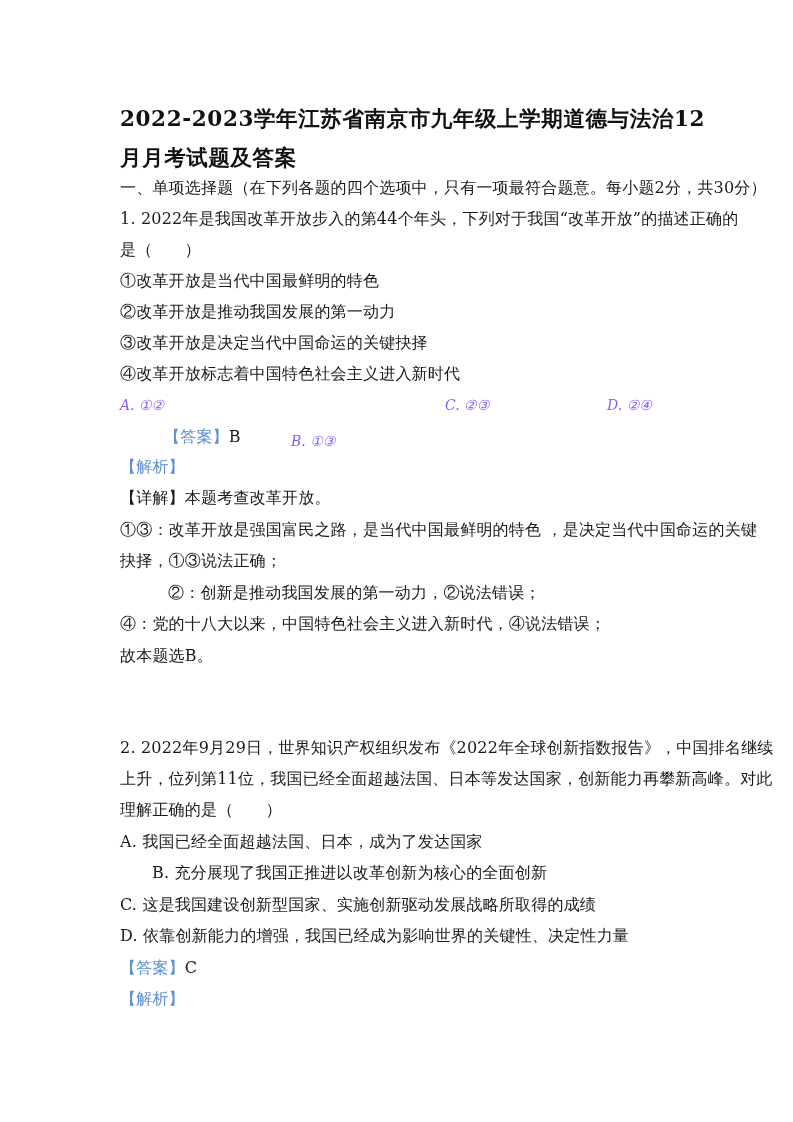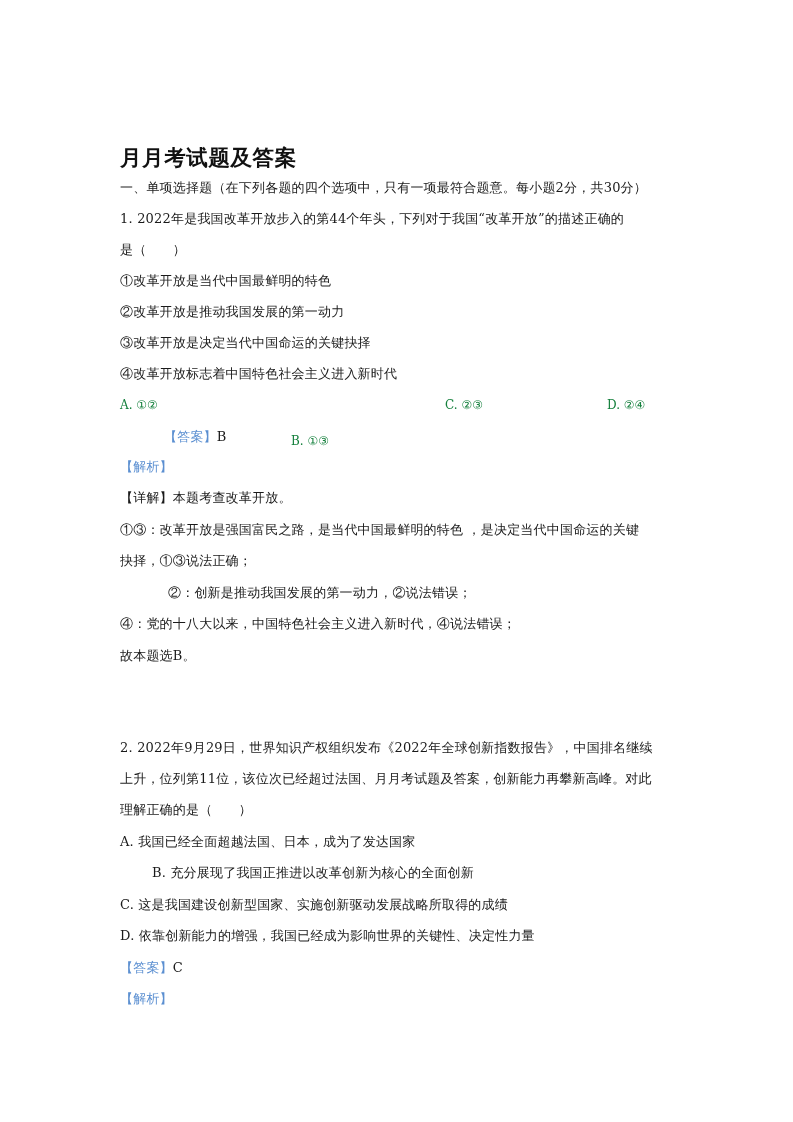--- a/index.html
+++ b/index.html
@@ -1,30 +1,31 @@
 <!DOCTYPE html>
 <html><head>
 <meta charset="utf-8">
 <style>
   html, body { margin: 0; padding: 0; background: #ffffff; }
   body { width: 793px; height: 1122px; position: relative; overflow: hidden;
          font-family: "DejaVu Serif", "Liberation Serif", serif; color: #1a1a1a; }
   .page { position: absolute; left: 0; top: 0; width: 793px; height: 1122px; background: #fff; }
   .title { position: absolute; left: 120px; width: 560px; font-size: 21.5px; font-weight: bold;
            line-height: 26px; letter-spacing: 0.6px; color: #111; white-space: nowrap; }
-  .line { position: absolute; left: 120px; font-size: 13px; line-height: 18px;
+  .line { position: absolute; left: 120px; font-size: 16px; line-height: 18px;
           white-space: nowrap; color: #1a1a1a; letter-spacing: 0.2px; }
   .blue { color: #5b8fd1; }
-  .opt { position: absolute; font-size: 12px; line-height: 18px; white-space: nowrap; color: #15803d; }
+  .opt { position: absolute; font-size: 14px; line-height: 18px; white-space: nowrap; color: #8b5cf6; font-style: italic; }
 </style>
 </head>
 <body>
 
 <div class="page">
 
+  <div class="title" style="top:106px;">2022-2023学年江苏省南京市九年级上学期道德与法治12</div>
   <div class="title" style="top:145px;">月月考试题及答案</div>
 
   <div class="line" style="top:179px;">一、单项选择题（在下列各题的四个选项中，只有一项最符合题意。每小题2分，共30分）</div>
 
   <div>
     <div class="line" style="top:210px;">1. 2022年是我国改革开放步入的第44个年头，下列对于我国“改革开放”的描述正确的</div>
     <div class="line" style="top:241px;">是（　　）</div>
 
     <div class="line" style="top:272px;">①改革开放是当代中国最鲜明的特色</div>
     <div class="line" style="top:303px;">②改革开放是推动我国发展的第一动力</div>
@@ -46,21 +47,21 @@
     </div>
     <div class="line" style="top:521px;">①③：改革开放是强国富民之路，是当代中国最鲜明的特色 ，是决定当代中国命运的关键</div>
     <div class="line" style="top:552px;">抉择，①③说法正确；</div>
     <div class="line" style="top:584px;margin-left:48px;">②：创新是推动我国发展的第一动力，②说法错误；</div>
     <div class="line" style="top:615px;">④：党的十八大以来，中国特色社会主义进入新时代，④说法错误；</div>
     <div class="line" style="top:647px;">故本题选B。</div>
   </div>
 
   <div>
     <div class="line" style="top:739px;">2. 2022年9月29日，世界知识产权组织发布《2022年全球创新指数报告》，中国排名继续</div>
-    <div class="line" style="top:770px;">上升，位列第11位，该位次已经超过法国、月月考试题及答案，创新能力再攀新高峰。对此</div>
+    <div class="line" style="top:770px;">上升，位列第11位，我国已经全面超越法国、日本等发达国家，创新能力再攀新高峰。对此</div>
     <div class="line" style="top:801px;">理解正确的是（　　）</div>
 
     <div class="line" style="top:833px;">A. 我国已经全面超越法国、日本，成为了发达国家</div>
     <div class="line" style="top:864px;margin-left:32px;">B. 充分展现了我国正推进以改革创新为核心的全面创新</div>
     <div class="line" style="top:896px;">C. 这是我国建设创新型国家、实施创新驱动发展战略所取得的成绩</div>
     <div class="line" style="top:927px;">D. 依靠创新能力的增强，我国已经成为影响世界的关键性、决定性力量</div>
 
     <div class="line" style="top:959px;">
       <span class="blue">【答案】</span><span>C</span>
     </div>

